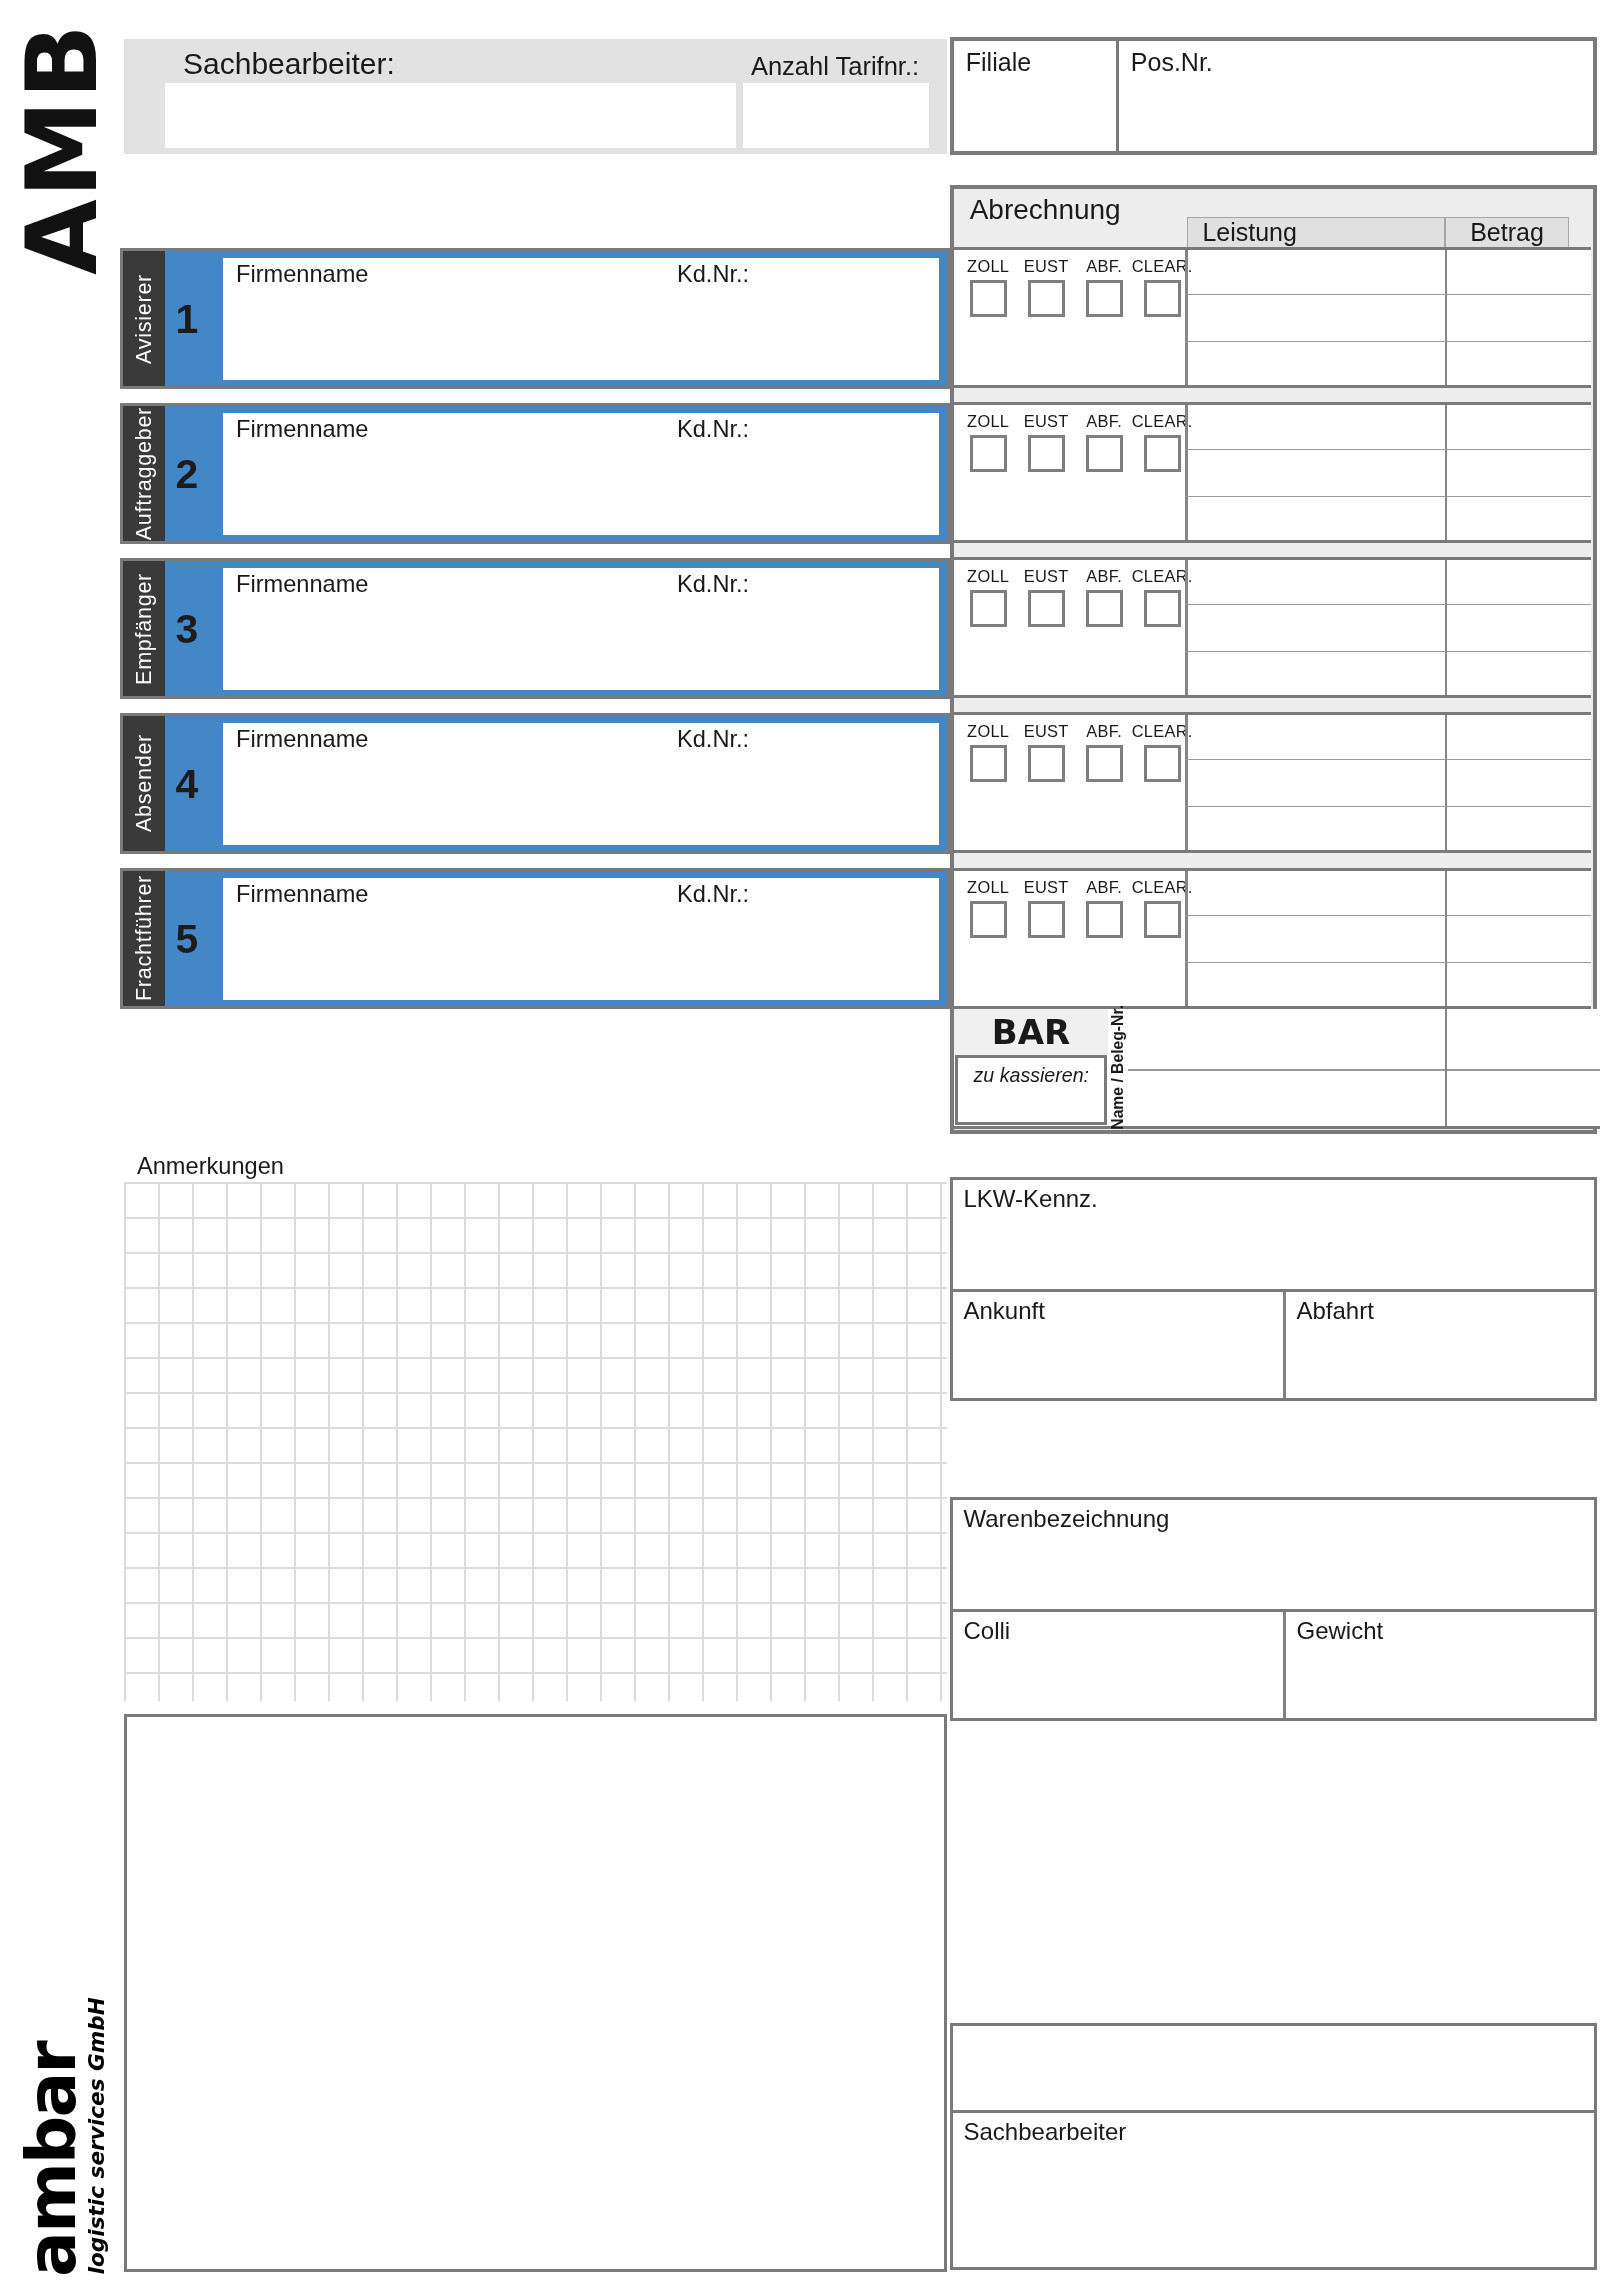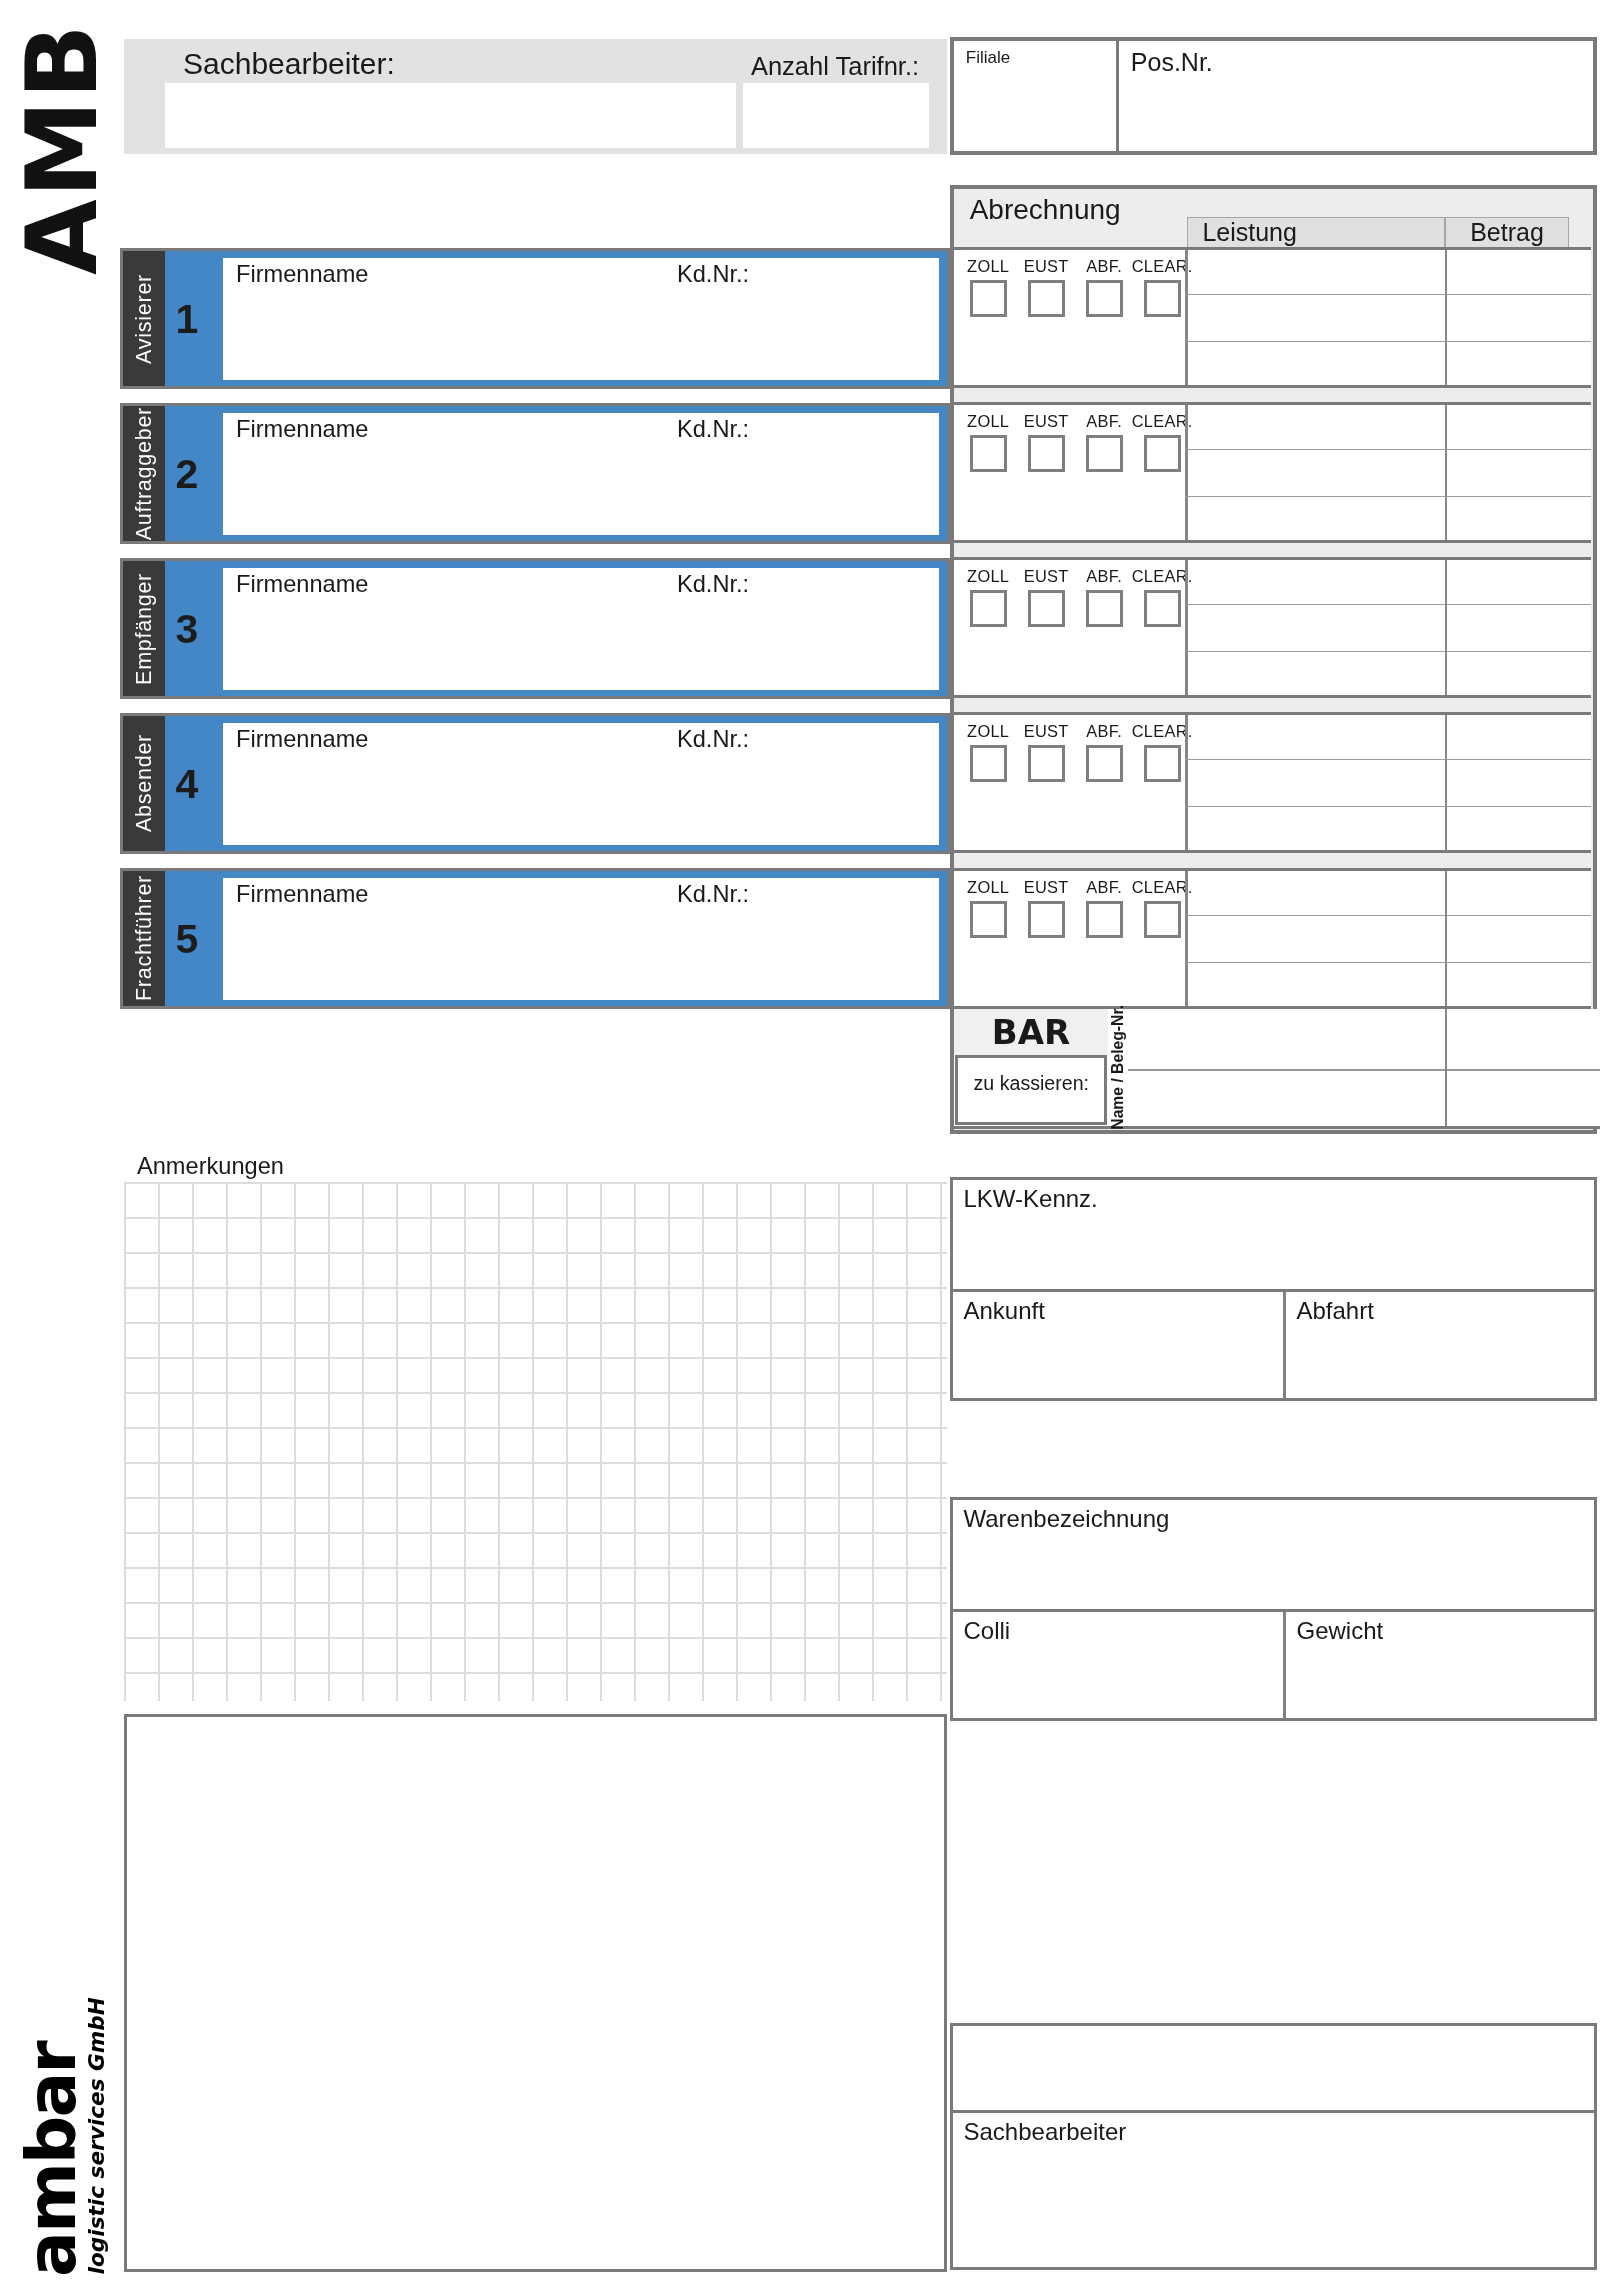--- a/index.html
+++ b/index.html
@@ -49,21 +49,21 @@
   .cbbox{width:37px;height:37px;margin-top:4.6px;border:3.3px solid #7f7f7f;background:#fff;box-sizing:border-box;}
 
   
   .bar{position:absolute;left:0;width:646px;height:120px;background:#fff;box-sizing:border-box;
        border-bottom:3.9px solid var(--border-gray,#7a7a7a);}
   .barcell{position:absolute;left:0;top:0;width:154px;height:46px;background:#f0f0f0;
            display:flex;align-items:center;justify-content:center;
            font-family:"DejaVu Sans","Liberation Sans",sans-serif;font-weight:bold;font-size:34px;}
   .zubox{position:absolute;left:1.3px;top:46px;width:152px;height:70px;box-sizing:border-box;
          border:3.9px solid var(--border-gray,#7a7a7a);background:#fff;font-size:19.6px;
-         text-align:center;padding-top:14px;}
+         text-align:center;padding-top:6px;font-style:italic;}
   .nbstrip{position:absolute;left:154px;top:0;bottom:0;width:19.6px;background:#fff;
            display:flex;align-items:center;justify-content:center;}
   .nbstrip .vtext{font-size:15.7px;font-weight:bold;}
 
   
   .grid{background-color:#fff;
         background-image:
           repeating-linear-gradient(90deg,var(--grid-line,#dcdcdc) 0 2px,transparent 2px 34px),
           repeating-linear-gradient(180deg,var(--grid-line,#dcdcdc) 0 2px,transparent 2px 35px);}
 
@@ -90,21 +90,21 @@
 
   <div class="abs band" style="left:124px;top:39px;width:823px;height:115px">
     <div class="abs" style="left:59px;top:7.9px;font-size:30px">Sachbearbeiter:</div>
     <div class="abs input" style="left:41px;top:44px;width:571px;height:65px"></div>
     <div class="abs" style="left:616px;top:13px;width:190px;text-align:center;font-size:25.5px">Anzahl Tarifnr.:</div>
     <div class="abs input" style="left:619px;top:44px;width:186px;height:65px"></div>
   </div>
 
   <div class="abs box7" style="left:950px;top:37px;width:647px;height:118px">
     <div class="abs" style="left:0;top:0;width:162px;bottom:0">
-      <div class="abs" style="left:11.8px;top:6.5px;font-size:17px">Filiale</div>
+      <div class="abs" style="left:11.8px;top:6.5px;font-size:25px">Filiale</div>
     </div>
     <div class="abs" style="left:162px;top:0;bottom:0;width:2.6px;background:#7a7a7a"></div>
     <div class="abs" style="left:165px;top:0;right:0;bottom:0">
       <div class="abs" style="left:11.8px;top:6.5px;font-size:25px">Pos.Nr.</div>
     </div>
   </div>
 
   <div class="party-row" style="top:248px">
     <div class="strip">
         <div class="vtext">Avisierer</div>

